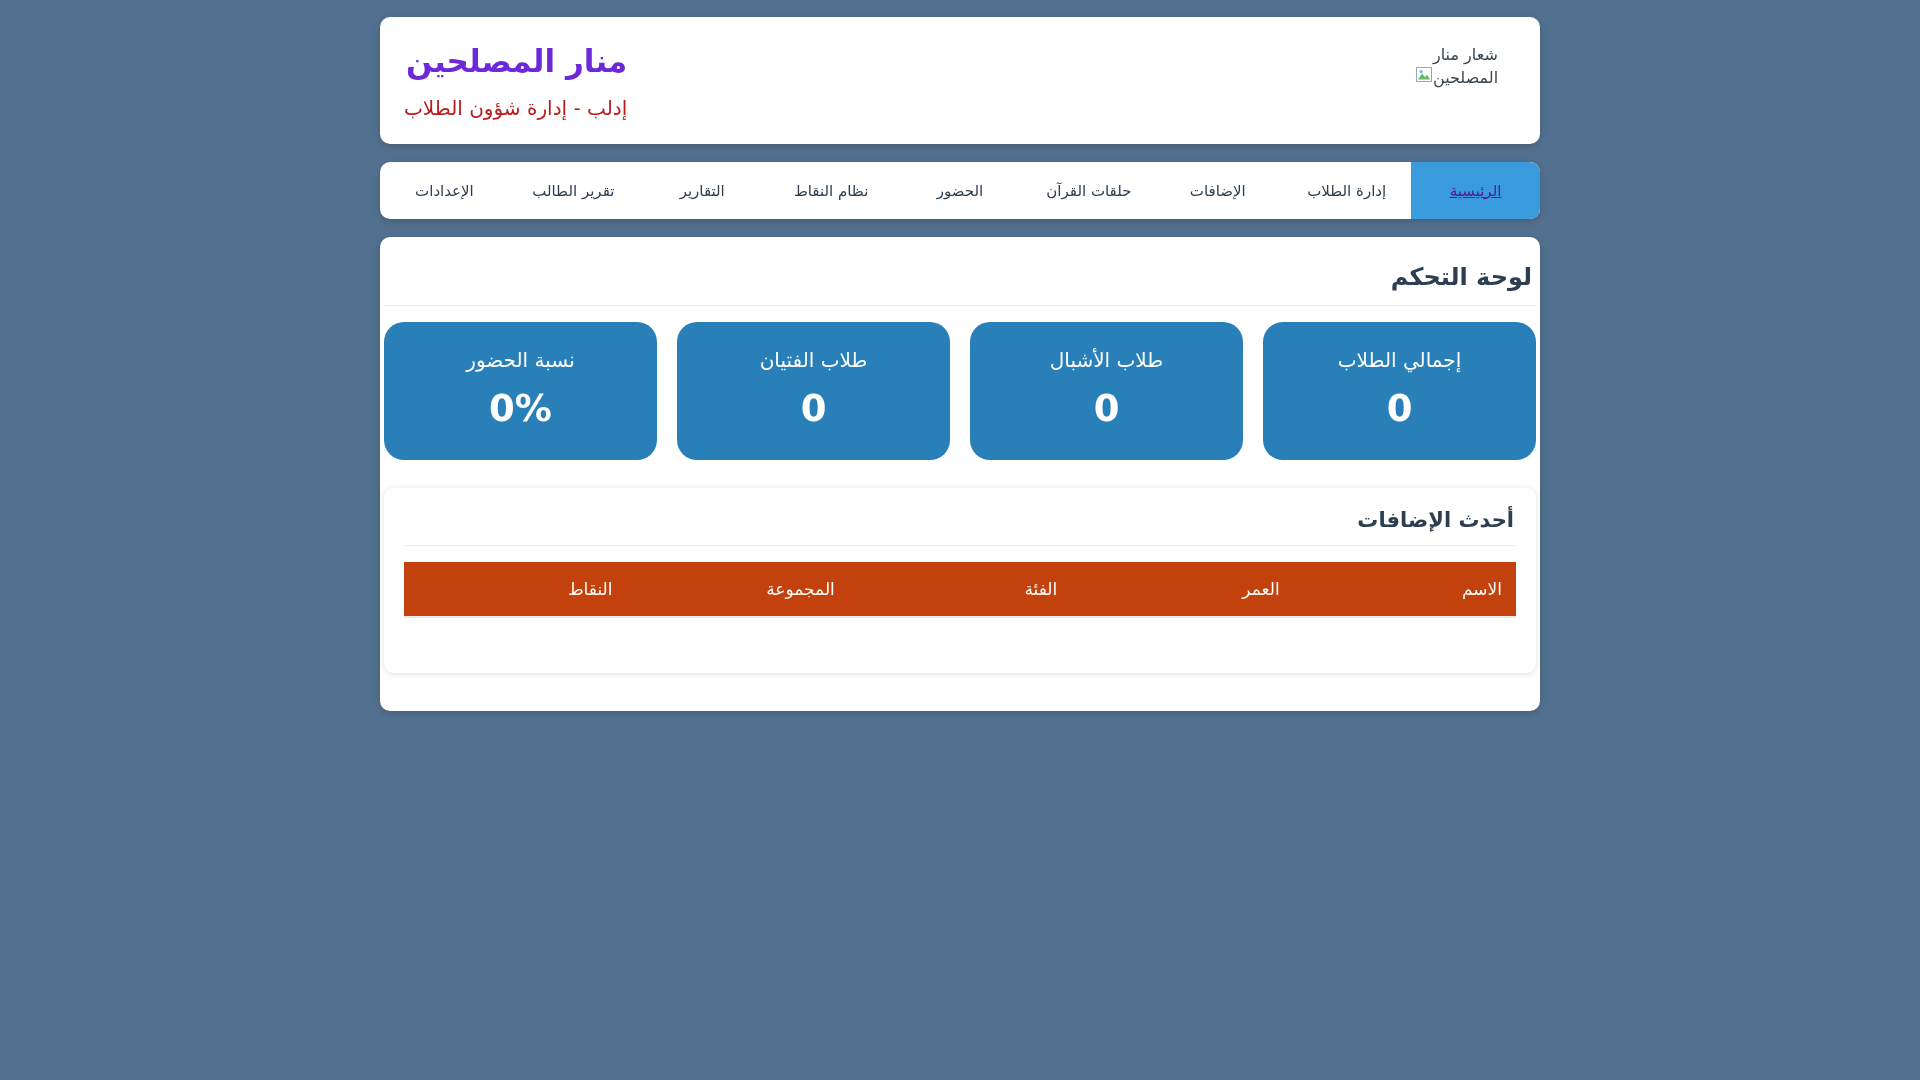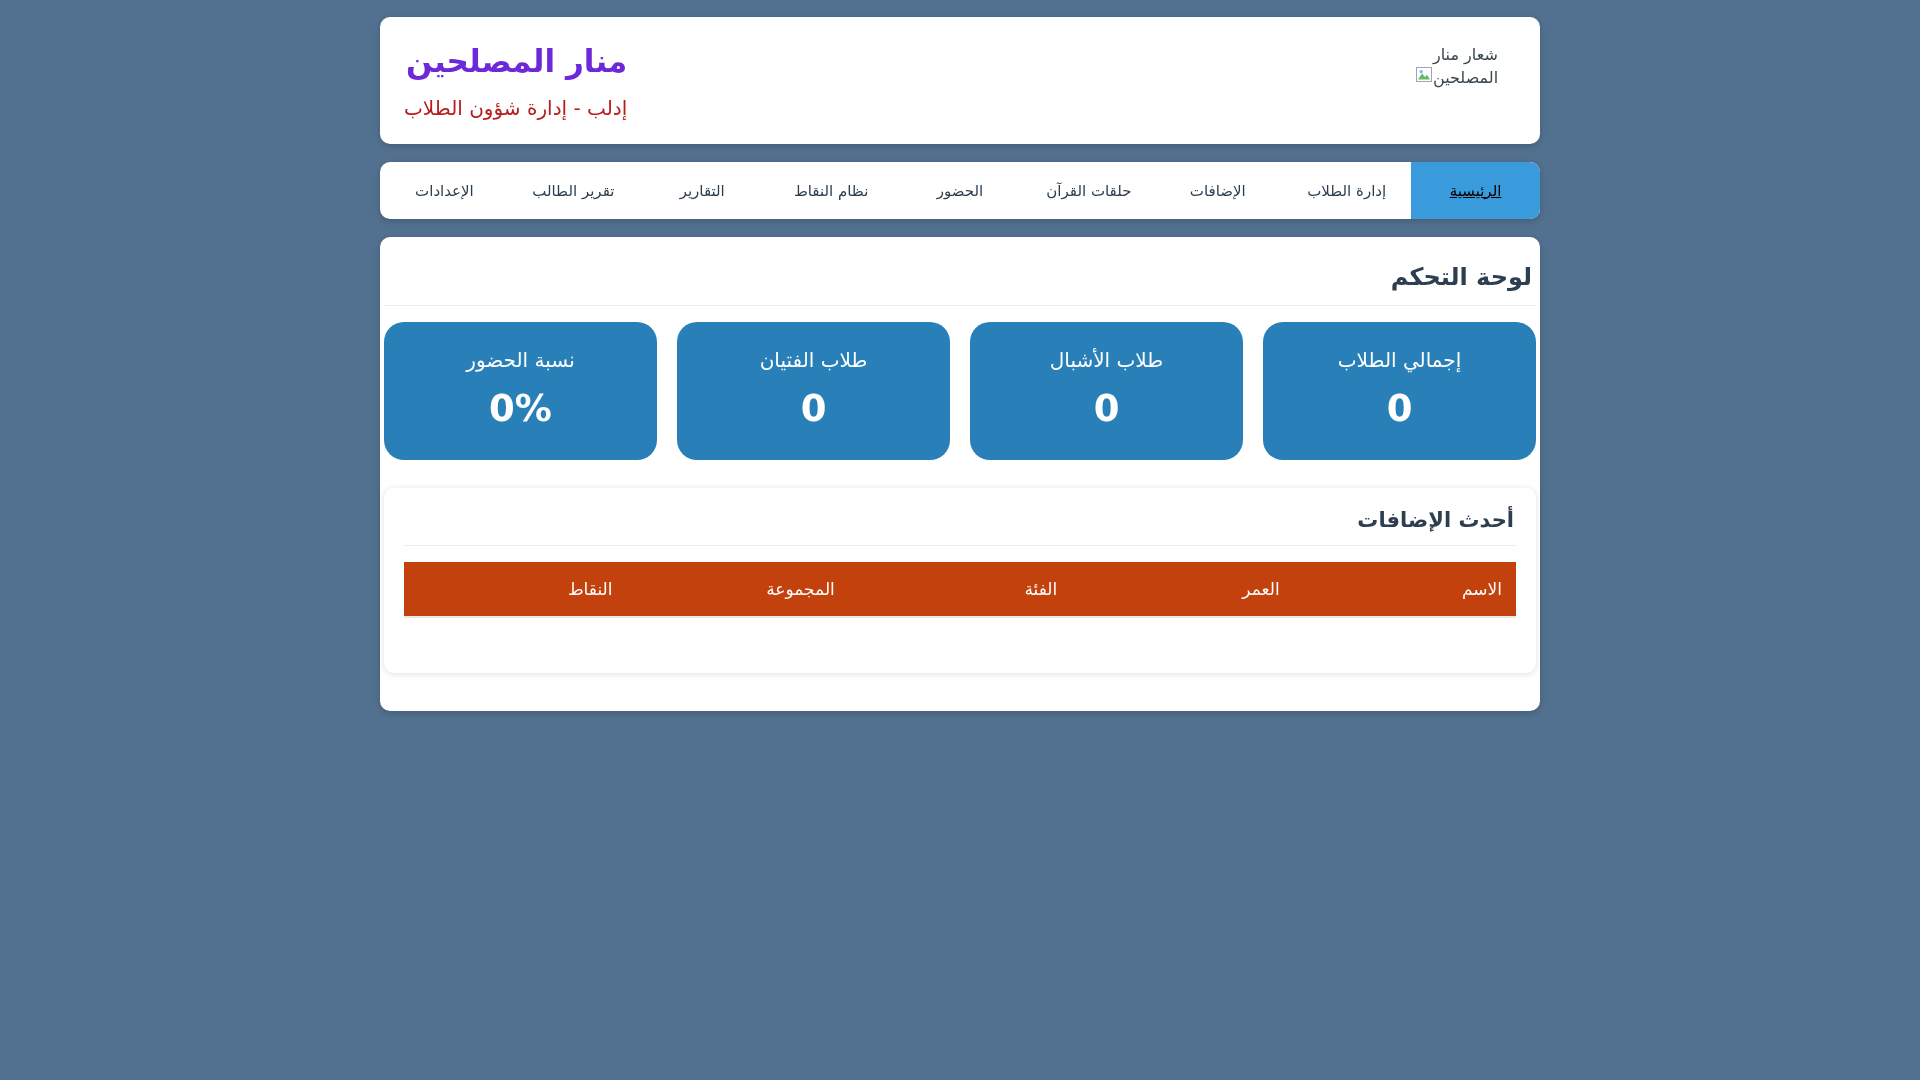--- a/index.html
+++ b/index.html
@@ -59,21 +59,21 @@
   .nav a {
     flex: 1;
     display: flex;
     align-items: center;
     justify-content: center;
     font-size: 15px;
     color: #2c3e50;
     text-decoration: none;
     white-space: nowrap;
   }
-  .nav a.active { background: #3a9bdc; color: #000000; text-decoration: underline; }
+  .nav a.active { background: #3a9bdc; color: #4c1d95; text-decoration: underline; }
 
   
   .content { padding: 20px 4px 38px; }
   .content h2 {
     font-size: 24px;
     font-weight: bold;
     color: #2c3e50;
     padding: 6px 4px 14px;
     border-bottom: 1px solid #ececec;
   }

